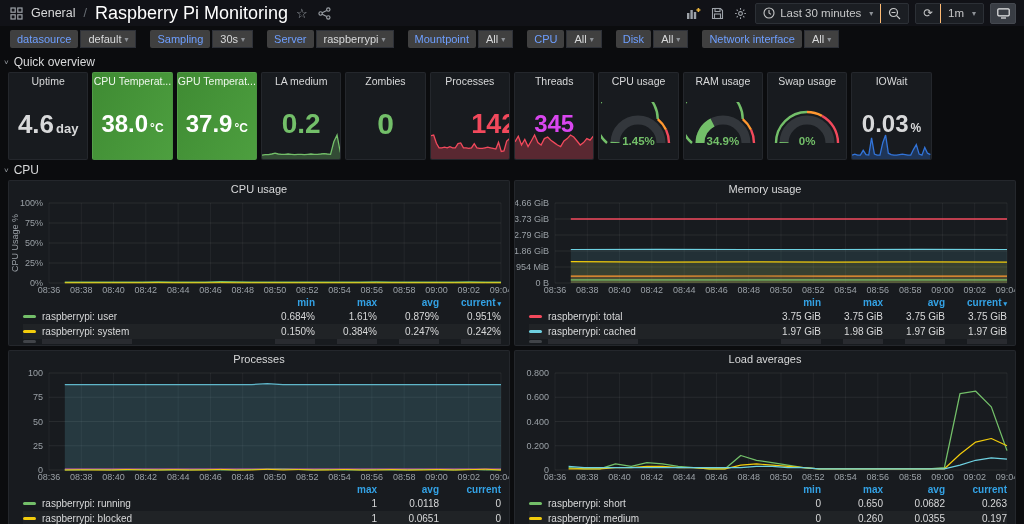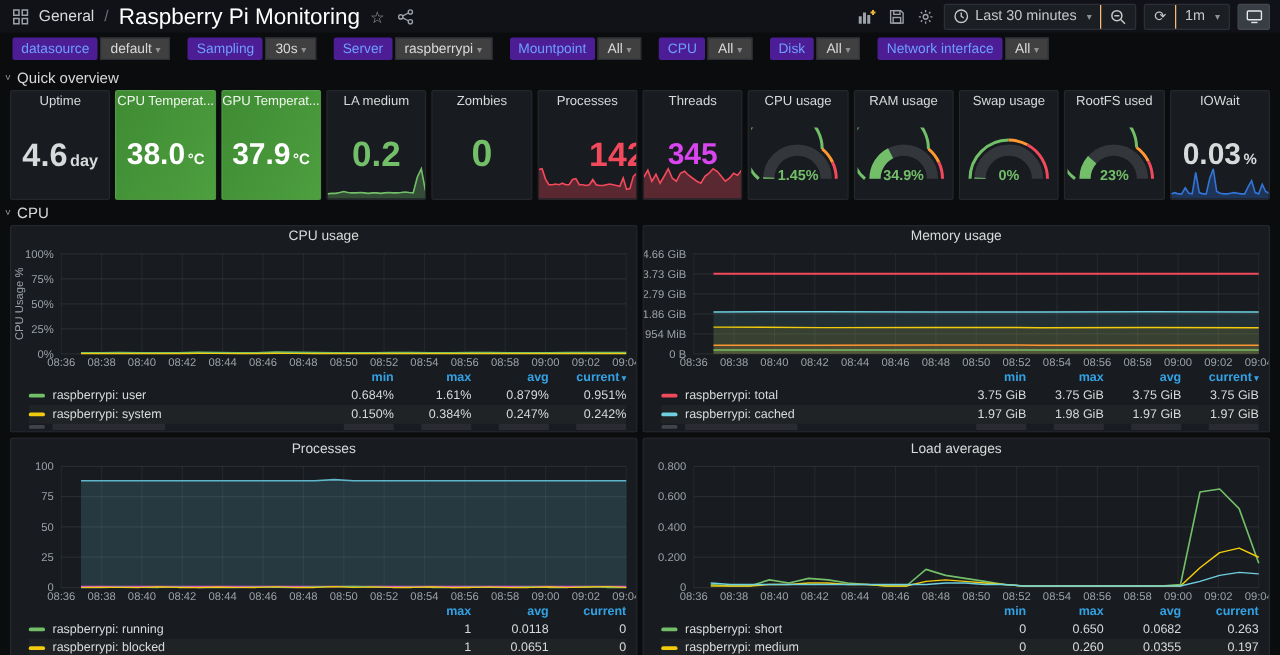--- a/index.html
+++ b/index.html
@@ -18,21 +18,21 @@
   .navgroup { display:flex; align-items:center; background:#1b1e23; border:1px solid #2c3036; border-radius:2px; height:21px; }
   .navgroup .gbtn { background:none; border:none; color:#c7c8c9; display:flex; align-items:center; gap:5px; padding:0 7px; height:100%; font-size:11.5px; font-family:inherit; cursor:pointer; }
   .navgroup .gbtn + .gbtn { border-left:1px solid #fdba74; }
   .caret { font-size:8px; color:#8e9297; margin-left:3px; }
   .tvbtn { background:#393d44; border:1px solid #44484f; border-radius:2px; height:21px; width:26px; display:flex; align-items:center; justify-content:center; cursor:pointer; }
   svg.ic { display:block; }
 
   
   .submenu { height:26px; display:flex; align-items:center; gap:14px; padding:0 10px; }
   .var { display:flex; align-items:center; gap:2px; font-size:11px; }
-  .var-label { color:#6e9fff; background:#4c1d95; padding:3px 7px; border-radius:2px; font-weight:500; }
+  .var-label { color:#6e9fff; background:#404040; padding:3px 7px; border-radius:2px; font-weight:500; }
   .var-value { color:#d8d9da; background:#404040; border:1px solid #2e3138; border-radius:0; padding:2px 7px; font-size:11px; font-family:inherit; display:flex; align-items:center; cursor:pointer; }
 
   
   .row-header { height:16px; margin:2px 8px 2px 4px; display:flex; align-items:center; gap:5px; font-size:12px; font-weight:500; color:#d8d9da; cursor:pointer; }
   .row-header .chev { font-size:8px; color:#9da2a8; }
 
   
   .stats { margin:0 8px; display:grid; grid-template-columns:repeat(12,1fr); gap:4px; height:88px; }
   .stat-panel { background:#181b1f; border:1px solid rgba(204,204,220,0.07); border-radius:2px; position:relative; display:flex; flex-direction:column; overflow:hidden; }
   .stat-panel.bg-green { background:linear-gradient(120deg,#3f8b33,#4d9f3f); }
@@ -314,32 +314,20 @@
       <div class="stat-panel">
         <div class="stat-title">Swap usage</div>
         <div class="stat-body">
           <div class="gaugewrap"><svg width="74" height="46" viewBox="0 0 74 46">
               <path d="M 6.00 41.00 A 31 31 0 0 1 37.00 10.00" stroke="#73BF69" stroke-width="2.4" fill="none"></path>
               <path d="M 37.00 10.00 A 31 31 0 0 1 51.93 13.83" stroke="#FF9830" stroke-width="2.4" fill="none"></path>
               <path d="M 51.93 13.83 A 31 31 0 0 1 68.00 41.00" stroke="#F2495C" stroke-width="2.4" fill="none"></path>
               <path d="M 14.00 41.00 A 23 23 0 1 1 60.00 41.00" stroke="#33373c" stroke-width="9" fill="none"></path>
               <path d="M 14.00 41.00 A 23 23 0 0 1 14.02 40.13" stroke="#73BF69" stroke-width="9" fill="none"></path>
             </svg><div class="gauge-text">0%</div></div>
-        </div>
-      </div>
-      <div class="stat-panel">
-        <div class="stat-title">RootFS used</div>
-        <div class="stat-body">
-          <div class="gaugewrap"><svg width="74" height="46" viewBox="0 0 74 46">
-              <path d="M 6.00 41.00 A 31 31 0 1 1 55.22 15.92" stroke="#73BF69" stroke-width="2.4" fill="none"></path>
-              <path d="M 55.22 15.92 A 31 31 0 0 1 64.62 26.93" stroke="#FF9830" stroke-width="2.4" fill="none"></path>
-              <path d="M 64.62 26.93 A 31 31 0 0 1 68.00 41.00" stroke="#F2495C" stroke-width="2.4" fill="none"></path>
-              <path d="M 14.00 41.00 A 23 23 0 1 1 60.00 41.00" stroke="#33373c" stroke-width="9" fill="none"></path>
-              <path d="M 14.00 41.00 A 23 23 0 0 1 19.75 25.79" stroke="#73BF69" stroke-width="9" fill="none"></path>
-            </svg><div class="gauge-text">23%</div></div>
         </div>
       </div>
       <div class="stat-panel">
         <div class="stat-title">IOWait</div>
         <div class="stat-body">
           <svg class="spark" viewBox="0 0 100 28" preserveAspectRatio="none">
             <polygon points="0.0,24.1 3.6,23.1 7.1,24.1 10.7,24.1 14.3,19.3 17.9,23.6 21.4,24.1 25.0,6.9 28.6,23.1 32.1,24.1 35.7,24.1 39.3,11.7 42.9,4.0 46.4,22.2 50.0,23.6 53.6,24.1 57.1,24.1 60.7,23.6 64.3,23.1 67.9,23.6 71.4,24.1 75.0,24.1 78.6,18.3 82.1,13.6 85.7,23.1 89.3,24.1 92.9,16.4 96.4,22.2 100.0,23.6 100,28 0,28" fill="#3274D9" fill-opacity="0.3"></polygon>
             <polyline points="0.0,24.1 3.6,23.1 7.1,24.1 10.7,24.1 14.3,19.3 17.9,23.6 21.4,24.1 25.0,6.9 28.6,23.1 32.1,24.1 35.7,24.1 39.3,11.7 42.9,4.0 46.4,22.2 50.0,23.6 53.6,24.1 57.1,24.1 60.7,23.6 64.3,23.1 67.9,23.6 71.4,24.1 75.0,24.1 78.6,18.3 82.1,13.6 85.7,23.1 89.3,24.1 92.9,16.4 96.4,22.2 100.0,23.6" fill="none" stroke="#3274D9" stroke-width="1.3" vector-effect="non-scaling-stroke"></polyline>
           </svg>
           <div class="stat-value">

